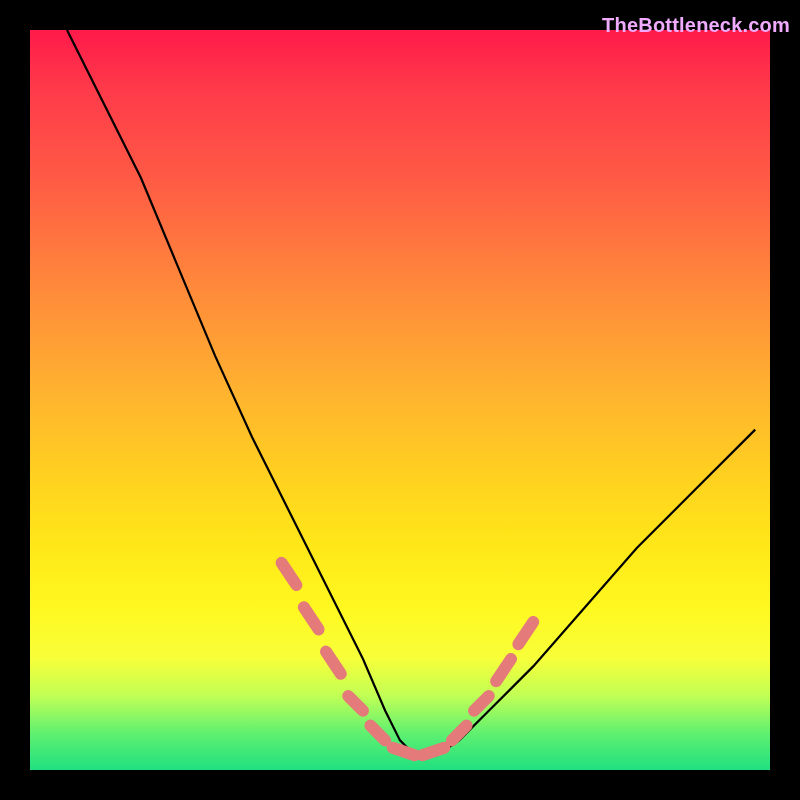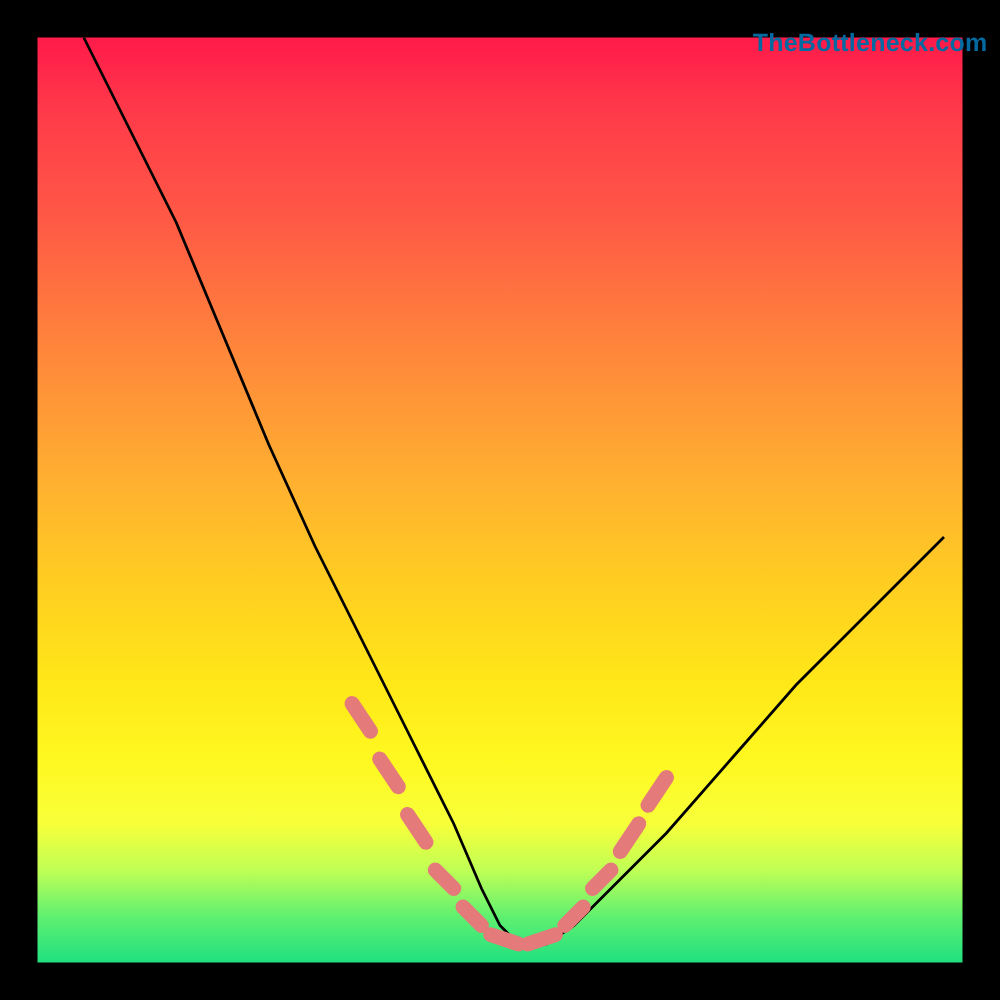--- a/index.html
+++ b/index.html
@@ -35,23 +35,23 @@
       #ffd020 60%,
       #ffe818 70%,
       #fff820 78%,
       #f7ff3a 85%,
       #c0ff55 90%,
       #60f070 95%,
       #20e080 100%);
   }
   .watermark {
     position: absolute;
-    top: 24px;
+    top: 14px;
     right: 10px;
-    color: #0369a1;
+    color: #f0abfc;
     font-size: 20px;
     font-weight: 600;
     letter-spacing: 0.2px;
     user-select: none;
   }
   svg.curve {
     position: absolute;
     left: 0;
     top: 0;
     width: 740px;

